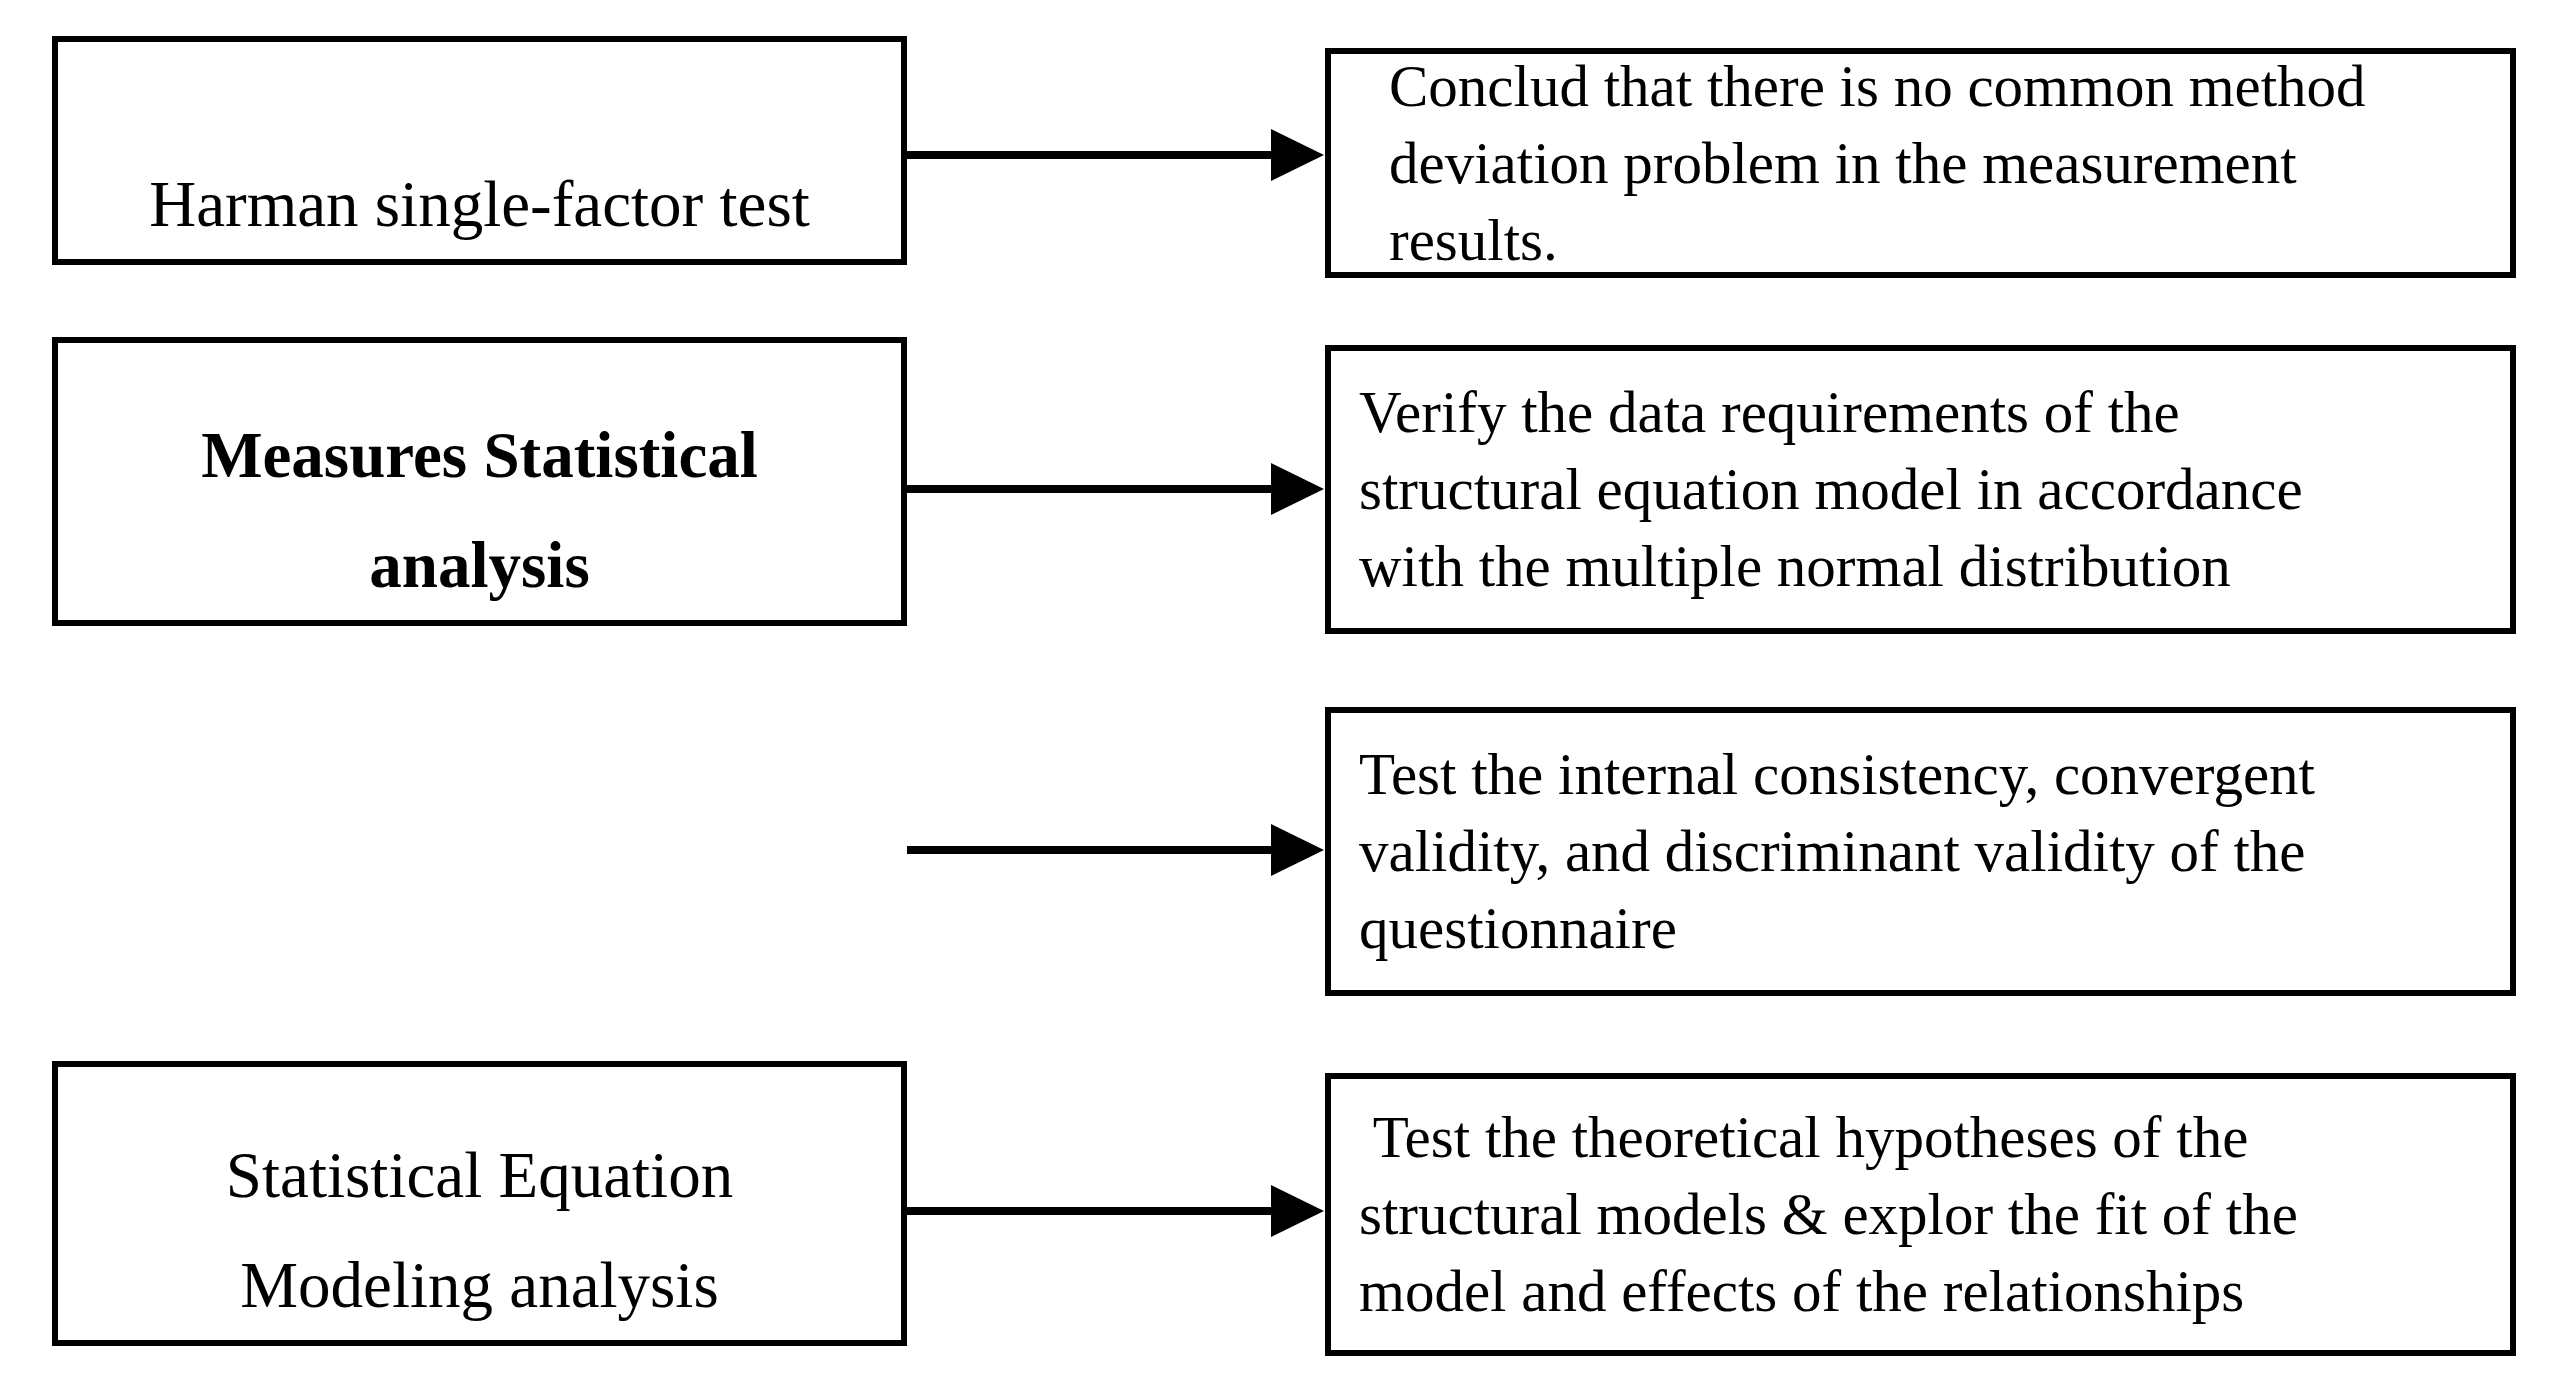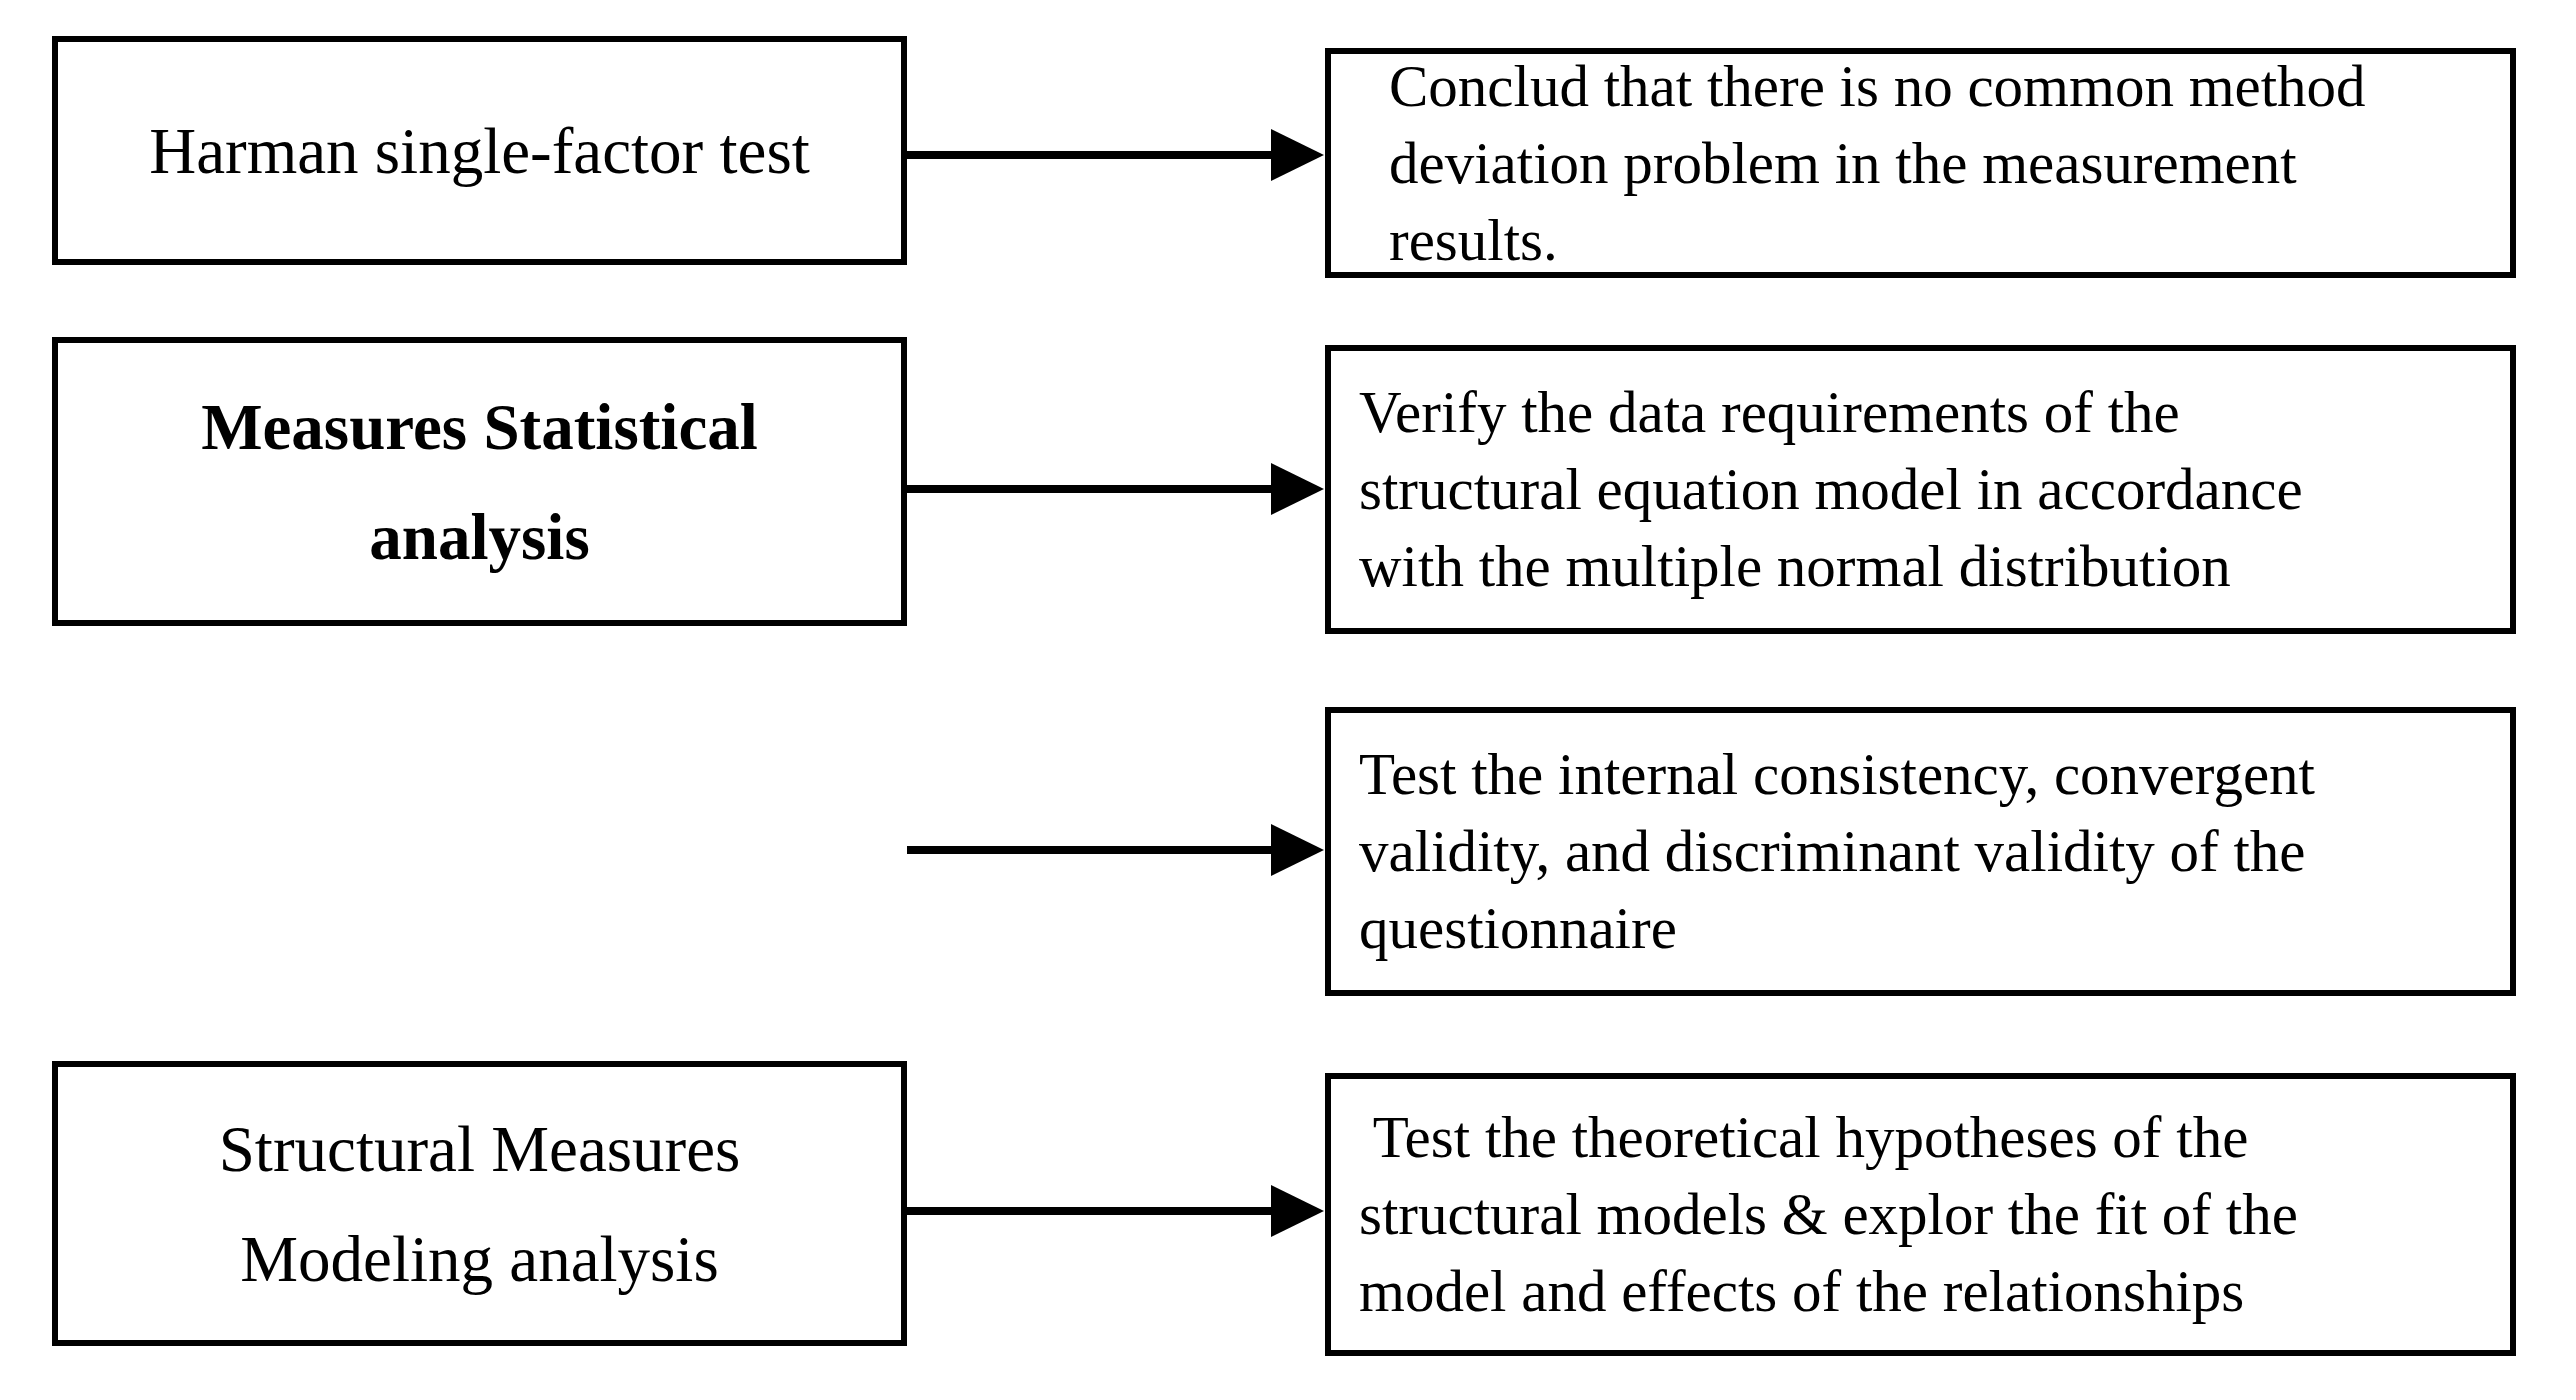--- a/index.html
+++ b/index.html
@@ -58,21 +58,21 @@
   .arrow .head {
     position: absolute;
     top: -26px;
     width: 0;
     height: 0;
     border-top: 26px solid transparent;
     border-bottom: 26px solid transparent;
     border-left: 53px solid #000000;
   }
   
-  .lbox { left: 52px; width: 855px; }
+  .lbox { left: 52px; width: 855px; align-items: flex-end; }
   .rbox { left: 1325px; width: 1191px; }
   .lbox.r0 { top: 36px;   height: 229px; }
   .lbox.r1 { top: 337px;  height: 289px; font-weight: bold; }
   .lbox.r2 { top: 699px;  height: 289px; }
   .lbox.r3 { top: 1061px; height: 285px; }
   .rbox.r0 { top: 48px;   height: 230px; padding-left: 30px; }
   .rbox.r1 { top: 345px;  height: 289px; }
   .rbox.r2 { top: 707px;  height: 289px; }
   .rbox.r3 { top: 1073px; height: 283px; }
   .arrow { left: 907px; width: 418px; }
@@ -119,21 +119,21 @@
     <div class="shaft"></div>
     <div class="head"></div>
   </div>
   <div class="box box-right rbox r2">
     <span class="label">Test the internal consistency, convergent
 validity, and discriminant validity of the
 questionnaire</span>
   </div>
 
   <div class="box box-left lbox r3">
-    <span class="label">Structural Measures
+    <span class="label">Statistical Equation
 Modeling analysis</span>
   </div>
   <div class="arrow r3">
     <div class="shaft"></div>
     <div class="head"></div>
   </div>
   <div class="box box-right rbox r3">
     <span class="label"> Test the theoretical hypotheses of the
 structural models &amp; explor the fit of the
 model and effects of the relationships</span>

